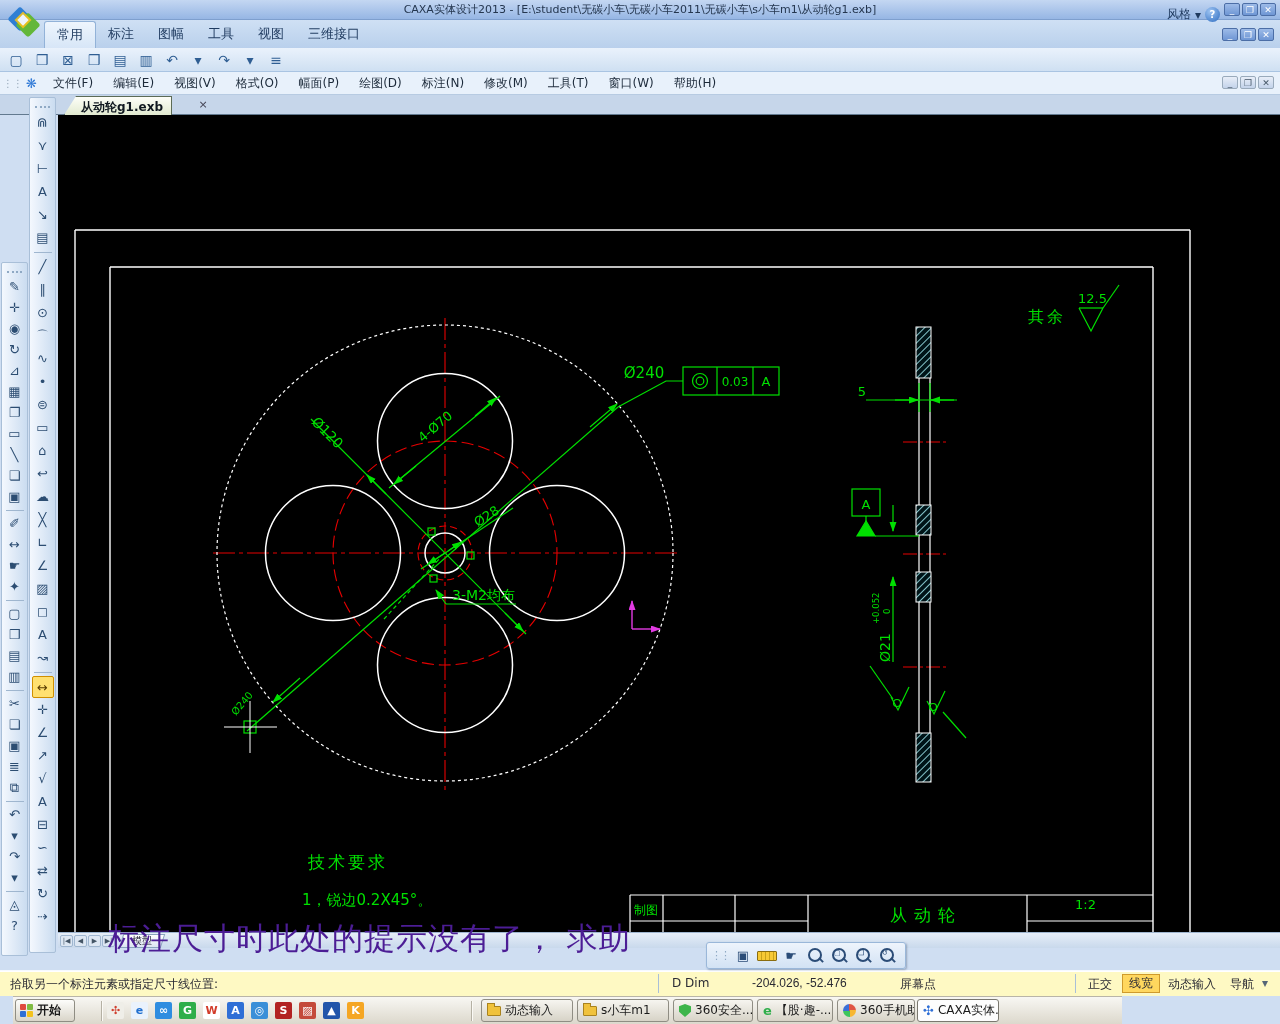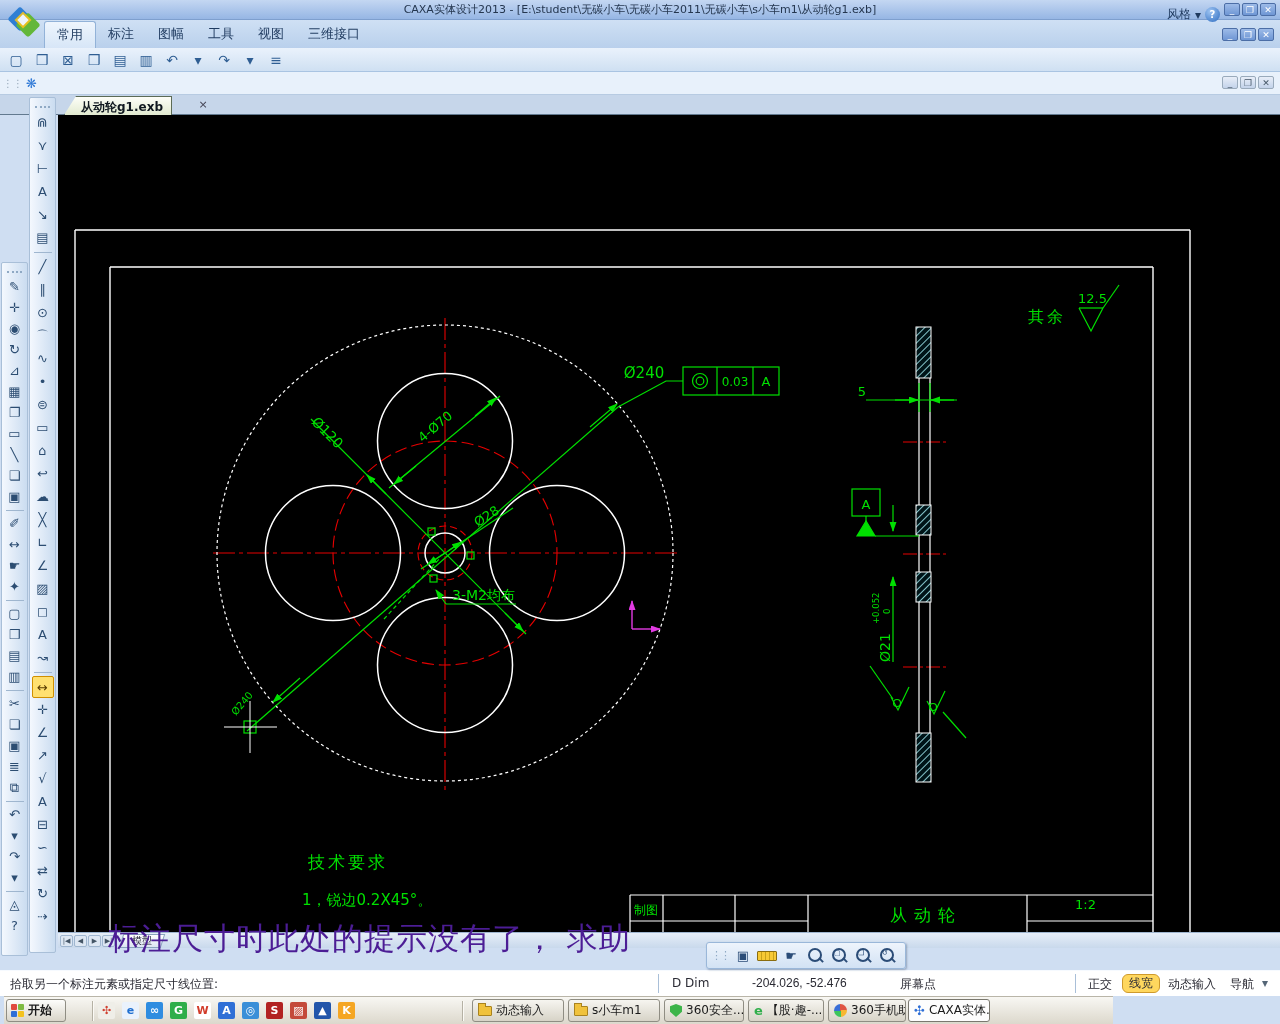--- a/index.html
+++ b/index.html
@@ -70,27 +70,27 @@
     padding:0 8px 0 4px;background:linear-gradient(#eef4fc,#d2e2f4);border:1px solid #9ab7d9;border-radius:3px;
     box-shadow:1px 1px 2px rgba(40,60,90,.35)}
   #floatbar .fgrip{color:#8fa9c4;font-size:11px;letter-spacing:-2px}
   .fglyph{width:20px;height:20px;text-align:center;line-height:20px;font-size:13px;color:#2b4c77}
   .ruler{width:20px;height:10px;background:repeating-linear-gradient(90deg,#f7c934 0 3px,#caa21a 3px 4px);border:1px solid #8a6d10;border-radius:1px}
   .mag{width:20px;height:20px;position:relative}
   .mag::before{content:"";position:absolute;left:3px;top:2px;width:10px;height:10px;border:2px solid #2b4c77;border-radius:50%}
   .mag::after{content:"";position:absolute;left:13px;top:13px;width:6px;height:2px;background:#2b4c77;transform:rotate(45deg)}
   .magmark{position:absolute;left:5px;top:3px;font-size:7px;color:#2b4c77}
   
-  #statusbar{position:absolute;left:0;top:970px;width:1280px;height:26px;background:#ffffff;
+  #statusbar{position:absolute;left:0;top:970px;width:1280px;height:26px;background:#fef9c3;
     border-top:1px solid #f6faff;box-shadow:inset 0 1px 0 #fff}
   #statusbar span{position:absolute;top:5px;font-size:12px;color:#2a2a33;white-space:nowrap}
   .ssep{position:absolute;top:3px;width:1px;height:19px;background:#a9bfd8}
-  #sb-linewidth{background:#ffd75e;border:1px solid #cf9a2c;border-radius:6px;padding:0 6px;top:3px !important}
-  
-  #taskbar{position:absolute;left:4px;top:996px;width:1109px;height:28px;
+  #sb-linewidth{background:#ffd75e;border:1px solid #cf9a2c;border-radius:0;padding:0 6px;top:3px !important}
+  
+  #taskbar{position:absolute;left:13px;top:996px;width:1109px;height:28px;
     background:linear-gradient(#f8f7f3,#dcd8cc);border-top:1px solid #b9b5a8}
   #startbtn{position:absolute;left:2px;top:2px;width:60px;height:23px;border:1px solid #8f8d83;border-radius:3px;
     background:linear-gradient(#fdfdfb,#d9d5c9);display:flex;align-items:center;gap:4px;padding-left:4px;
     font-size:12px;font-weight:bold;color:#1a1a1a}
   .xpflag{width:13px;height:13px;display:grid;grid-template-columns:6px 6px;grid-template-rows:6px 6px;gap:1px}
   .xpflag i{border-radius:1px}
   .ql{position:absolute;top:5px;width:17px;height:17px;border-radius:2px;font-size:11px;font-weight:bold;
     text-align:center;line-height:17px}
   .tsep{position:absolute;top:4px;width:2px;height:20px;border-left:1px solid #b5b1a4;border-right:1px solid #fbfaf6}
   .tbtn{position:absolute;top:2px;height:23px;border:1px solid #8f8d83;border-radius:3px;
@@ -159,20 +159,33 @@
     <span class="qicon">↶</span>
     <span class="qicon">▾</span>
     <span class="qicon">↷</span>
     <span class="qicon">▾</span>
     <span class="qicon">≡</span>
   </div>
 
 <div id="menurow">
   <span id="menugrip">⋮⋮</span>
   <span id="menulogo">❋</span>
+  <span id="menuitems" style="display:flex">
+      <span class="mitem">文件(F)</span>
+      <span class="mitem">编辑(E)</span>
+      <span class="mitem">视图(V)</span>
+      <span class="mitem">格式(O)</span>
+      <span class="mitem">幅面(P)</span>
+      <span class="mitem">绘图(D)</span>
+      <span class="mitem">标注(N)</span>
+      <span class="mitem">修改(M)</span>
+      <span class="mitem">工具(T)</span>
+      <span class="mitem">窗口(W)</span>
+      <span class="mitem">帮助(H)</span>
+    </span>
 </div>
 <div class="winctl" style="right:6px;top:76px">
   <span class="wbtn" style="background:linear-gradient(#e8eef8,#c3d3ea);color:#456;border-color:#9ab">_</span>
   <span class="wbtn" style="background:linear-gradient(#e8eef8,#c3d3ea);color:#456;border-color:#9ab">❐</span>
   <span class="wbtn" style="background:linear-gradient(#e8eef8,#c3d3ea);color:#456;border-color:#9ab">✕</span>
 </div>
 
 <div id="tabrow">
   <div id="doctab">
     <span>从动轮g1.exb</span>

